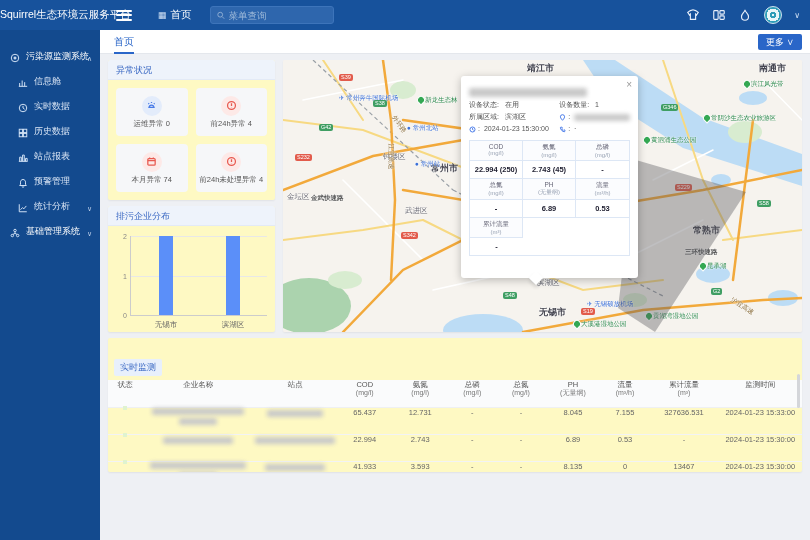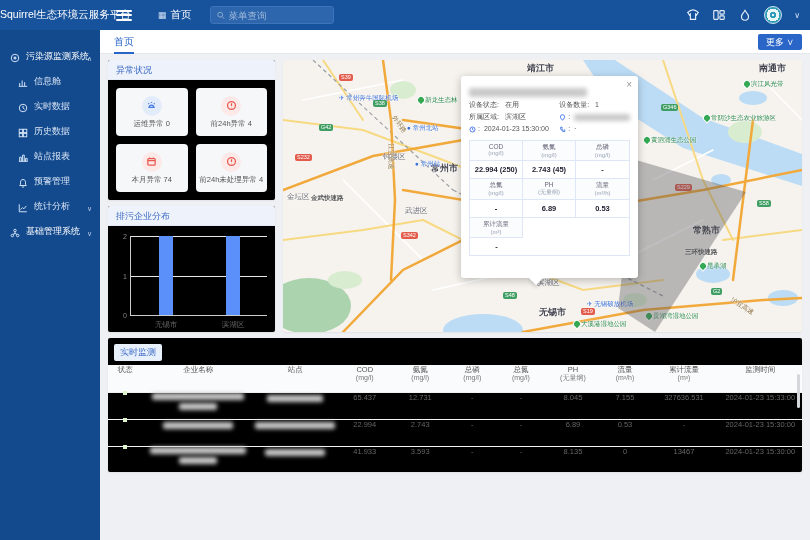--- a/index.html
+++ b/index.html
@@ -29,23 +29,23 @@
   .sitem .schev { position:absolute; right:8px; font-size:7px; color:#b9cde8; }
   .sitem svg { stroke:#cfe0f4; fill:none; stroke-width:1.2; width:10px; height:10px; }
 
   
   #tabbar { position:absolute; left:100px; top:30px; width:710px; height:24px; background:#fff; border-bottom:1px solid #e4e7ec; z-index:30; }
   .tab { position:absolute; left:14px; top:0; height:24px; line-height:23px; color:#2a66c8; font-size:10px; border-bottom:2px solid #2a66c8; cursor:pointer; }
   .more-btn { position:absolute; right:8px; top:4px; height:16px; background:#2a66c8; color:#fff; font-size:9px; border:none; border-radius:2px; padding:0 8px; cursor:pointer; display:flex; align-items:center; gap:3px; }
 
   
   #content { position:absolute; left:100px; top:54px; width:710px; height:486px; background:#eef0f4; }
-  .panel { position:absolute; background:#000000; border-radius:2px; box-shadow:0 1px 2px rgba(0,0,0,.06); overflow:hidden; }
+  .panel { position:absolute; background:#fef9c3; border-radius:2px; box-shadow:0 1px 2px rgba(0,0,0,.06); overflow:hidden; }
   .ptitle { height:20px; line-height:20px; background:#eef3fb; color:#3c6ac4; font-size:9px; padding-left:8px; border-bottom:1px solid #e3eaf6; }
-  .ptag { display:inline-block; margin:6px 0 0 6px; background:#e8f0fc; color:#3c6ac4; font-size:9px; padding:2px 6px; border-radius:2px; }
+  .ptag { display:inline-block; margin:21px 0 0 6px; background:#e8f0fc; color:#3c6ac4; font-size:9px; padding:2px 6px; border-radius:2px; }
 
   
   #panel-abnormal { left:8px; top:6px; width:167px; height:140px; }
   .cards { display:grid; grid-template-columns:1fr 1fr; gap:8px; padding:8px; }
   .card { background:#f6f7f9; border-radius:4px; height:48px; display:flex; flex-direction:column; align-items:center; justify-content:center; gap:3px; cursor:pointer; }
   .cic { width:20px; height:20px; border-radius:50%; display:flex; align-items:center; justify-content:center; }
   .cic.blue { background:#e3ecfb; color:#4a7ce8; }
   .cic.red { background:#fde9e7; color:#e85a50; }
   .cic svg { width:11px; height:11px; stroke:currentColor; fill:none; stroke-width:1.4; }
   .clabel { font-size:7.5px; color:#555; white-space:nowrap;text-align:center; }

